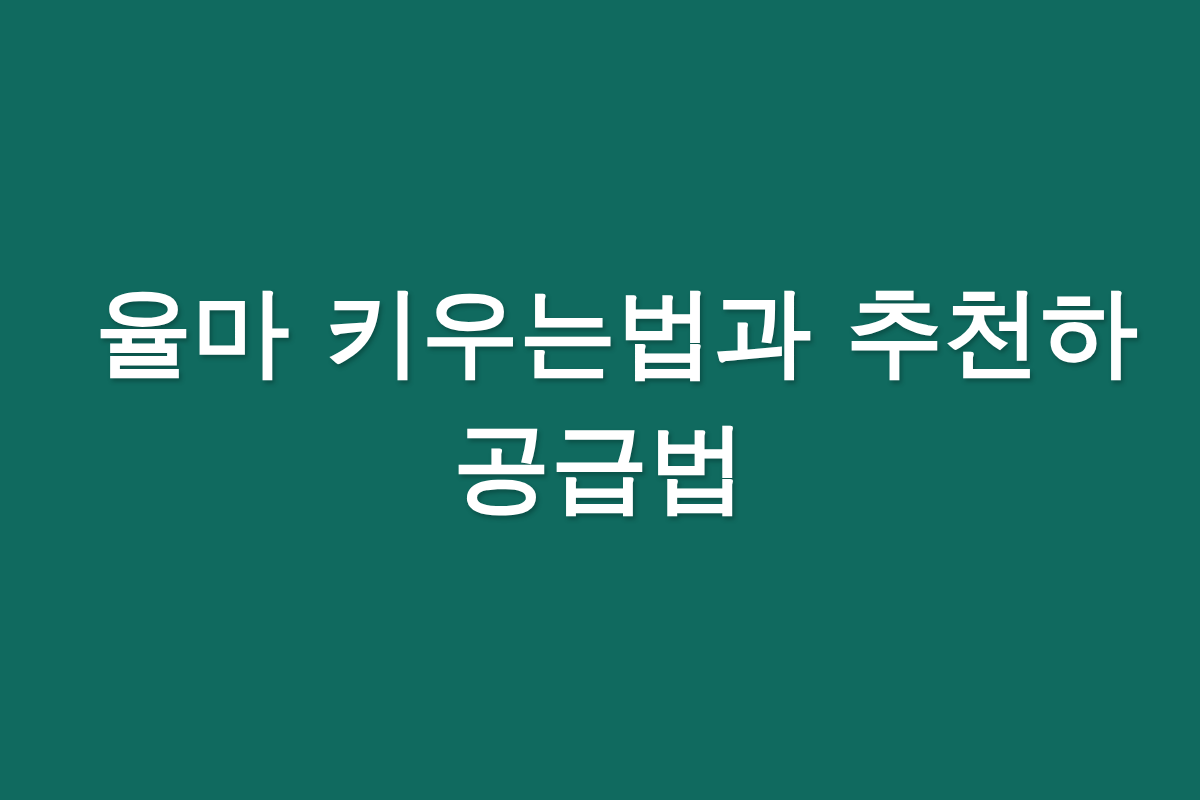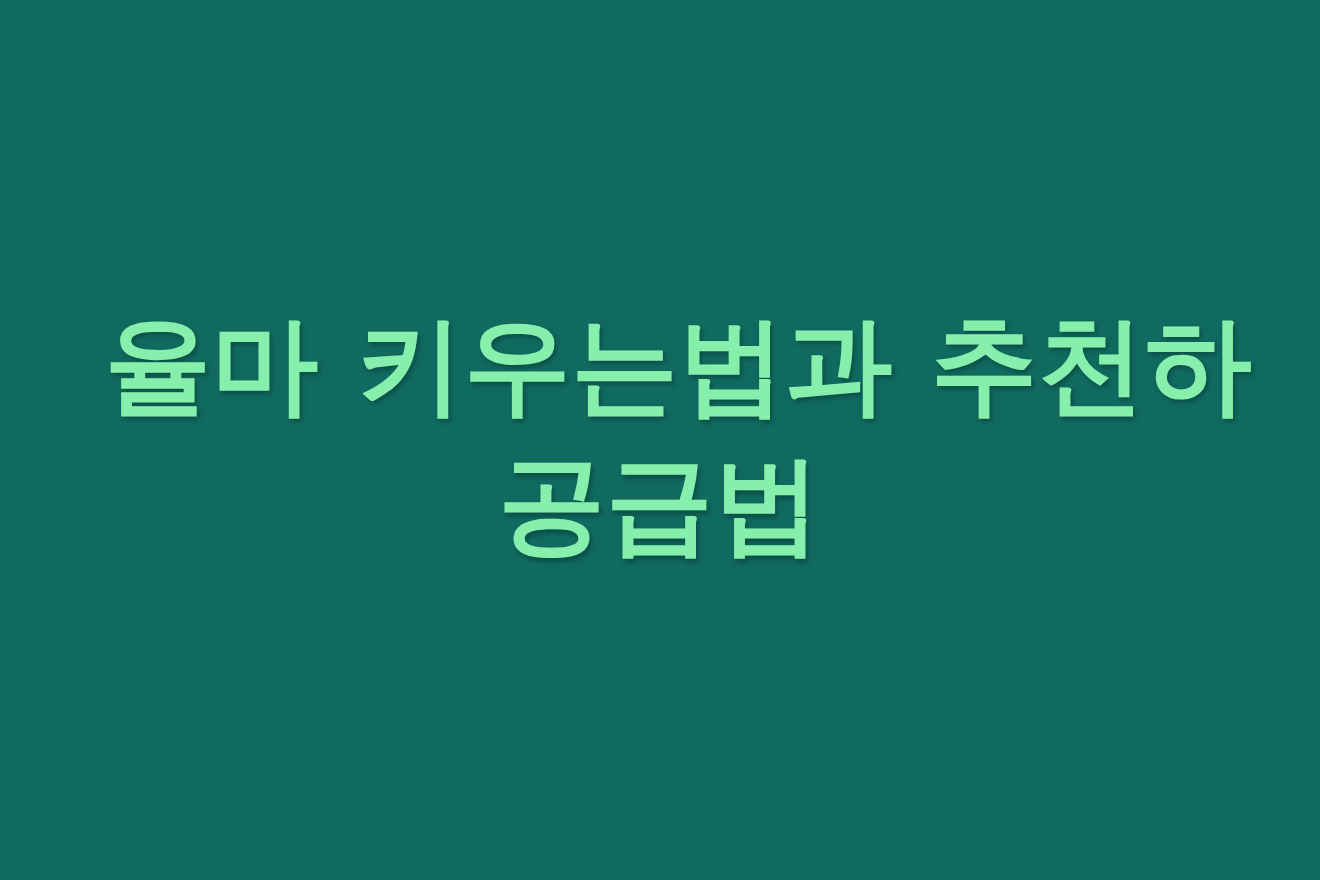--- a/index.html
+++ b/index.html
@@ -29,38 +29,37 @@
 
   .headline-block {
     width: 1030px;
     text-align: center;
     padding: 0 10px;
     box-sizing: border-box;
   }
 
   .headline {
     margin: 0;
-    color: #86efac;
+    color: #ffffff;
     font-family: "DejaVu Sans", "Liberation Sans", sans-serif;
     font-weight: 700;
     font-size: 97px;
     line-height: 1.39;
     letter-spacing: 0.5px;
     word-break: keep-all;
     text-shadow: 2px 3px 4px rgba(0, 40, 34, 0.40);
   }
 
   .headline-line {
     display: block;
     white-space: nowrap;
   }
 
   .headline-line.line-3 {
     letter-spacing: 1px;
-    font-family: Liberation Mono, monospace;
   }
 </style>
 </head>
 <body>
 
 <div class="thumbnail-card">
   <div class="headline-block">
     <h1 class="headline">
       <span class="headline-line line-1">율마 키우는법과 추천하</span>
       <span class="headline-line line-3">공급법</span>

